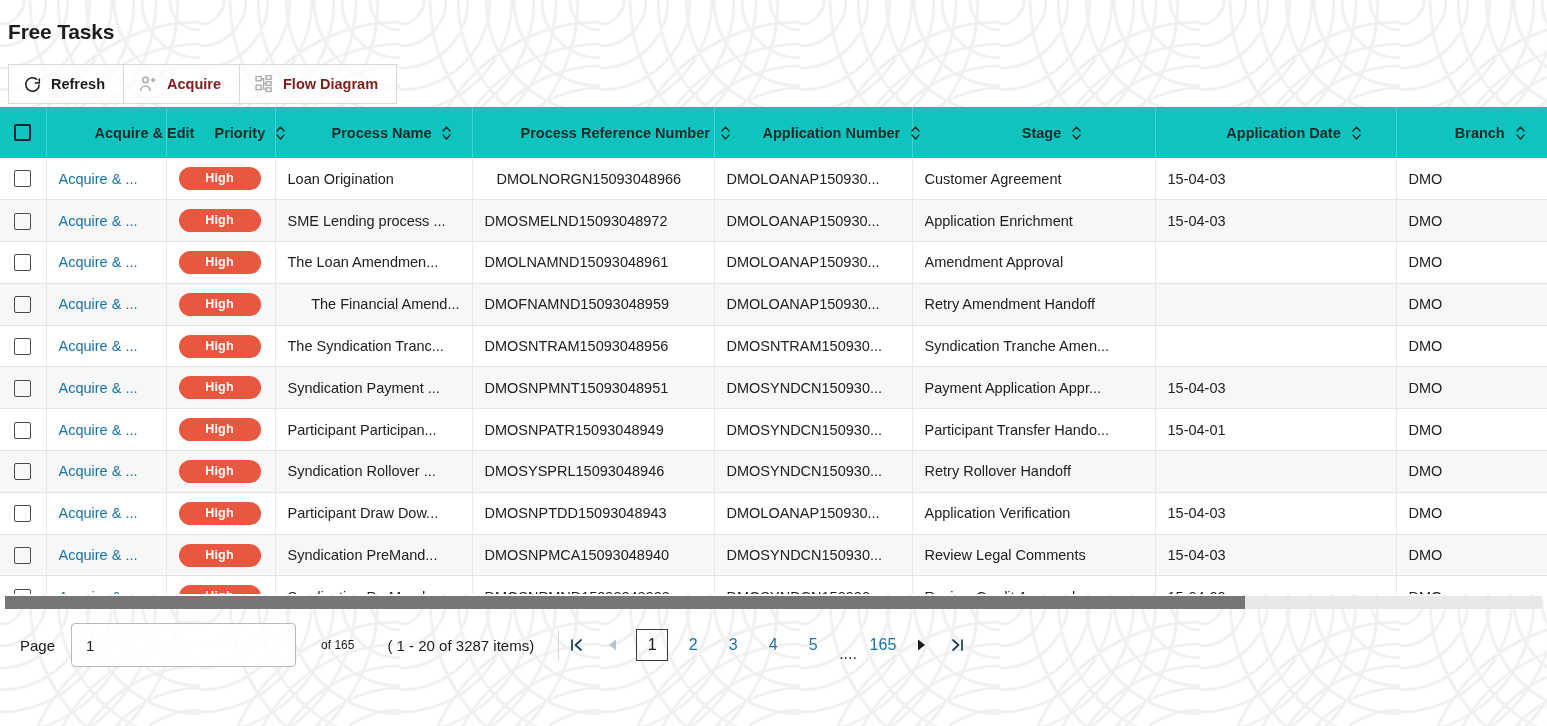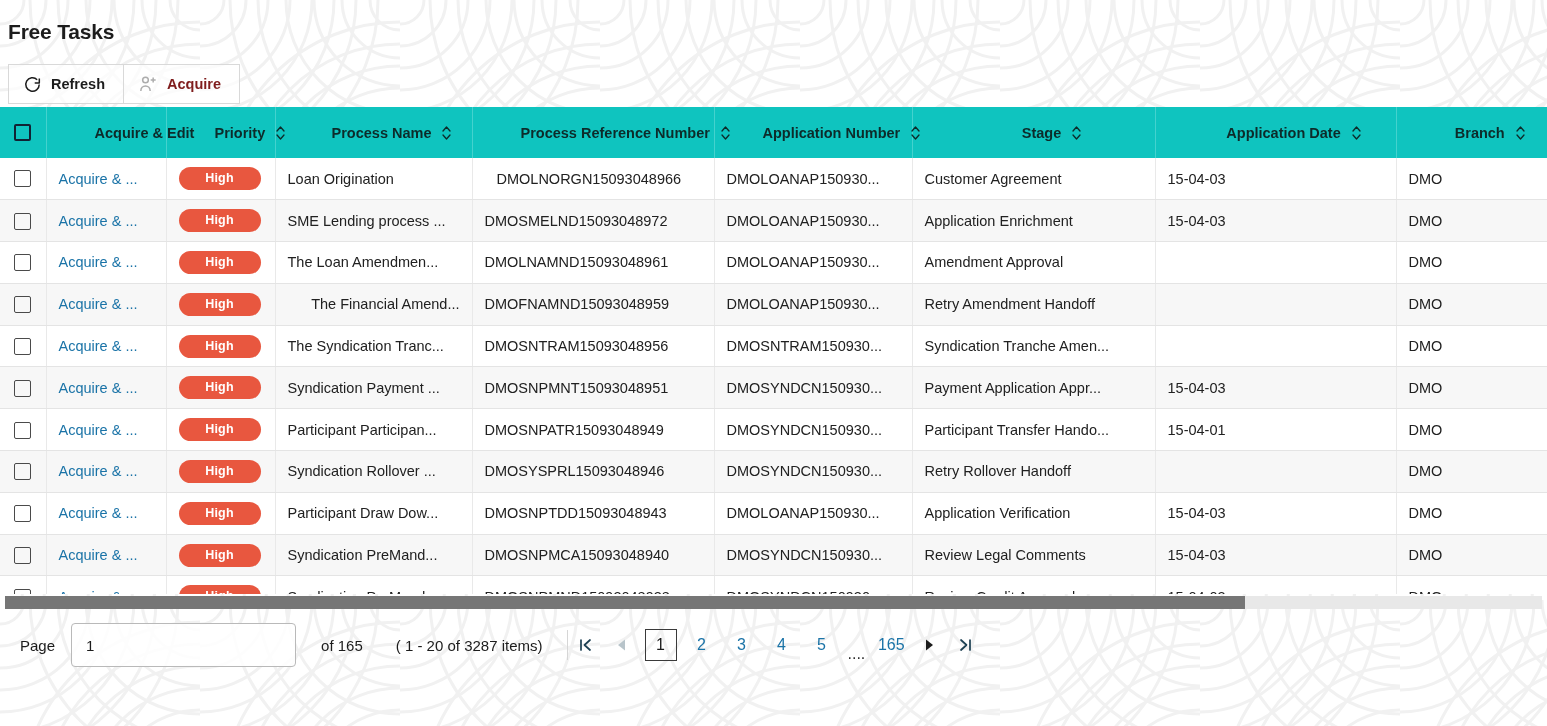--- a/index.html
+++ b/index.html
@@ -189,21 +189,21 @@
     width: 225px; height: 44px;
     border: 1px solid #b9b9b9;
     border-radius: 4px;
     background: rgba(255,255,255,0.85);
     font-family: "Liberation Sans", sans-serif;
     font-size: 15px;
     color: #1c1c1c;
     padding: 0 14px;
     outline: none;
   }
-  .pg-of { font-size: 15px; color: #1c1c1c; margin-left: 25px; }
+  .pg-of { font-size: 12px; color: #1c1c1c; margin-left: 25px; }
   .pg-count { font-size: 15px; color: #1c1c1c; margin-left: 33px; }
   .pg-sep {
     width: 1px; height: 30px;
     background: #d6d6d6;
     margin-left: 24px;
   }
   .pg-nav { display: flex; align-items: center; margin-left: 0px; }
   .pg-arrow {
     width: 36px; height: 40px;
     display: flex; align-items: center; justify-content: center;
@@ -287,20 +287,33 @@
         <svg width="20" height="20" viewBox="0 0 24 24" fill="none" stroke="#adadad" stroke-width="1.8">
           <circle cx="9" cy="7.2" r="3.4"></circle>
           <path d="M3.4 20.4c0-3.6 2.6-6 5.6-6s5.6 2.4 5.6 6"></path>
           <line x1="18.2" y1="4.2" x2="18.2" y2="10.2"></line>
           <line x1="15.2" y1="7.2" x2="21.2" y2="7.2"></line>
         </svg>
       </span>
       <span>Acquire</span>
     </div>
 
+    <div class="tb-btn disabled">
+      <span>
+        <svg width="20" height="20" viewBox="0 0 24 24" fill="none" stroke="#adadad" stroke-width="1.7">
+          <rect x="2.5" y="3" width="6" height="5.2"></rect>
+          <rect x="2.5" y="13.5" width="6" height="5.2"></rect>
+          <rect x="14.5" y="2" width="6" height="4.4"></rect>
+          <rect x="14.5" y="9.3" width="6" height="4.4"></rect>
+          <rect x="14.5" y="16.6" width="6" height="4.4"></rect>
+          <path d="M8.5 5.6h3v12.8h3M11.5 11.5h3"></path>
+        </svg>
+      </span>
+      <span>Flow Diagram</span>
+    </div>
   </div>
 
   <div class="grid-wrap">
     <table class="grid">
       <colgroup>
         <col style="width:46px">
         <col style="width:120px">
         <col style="width:109px">
         <col style="width:197px">
         <col style="width:242px">

